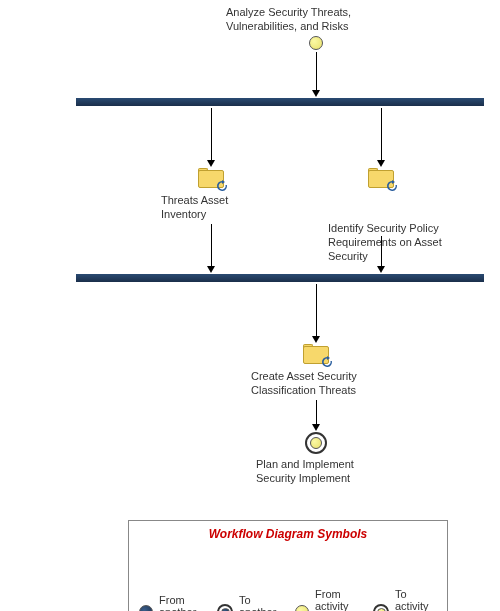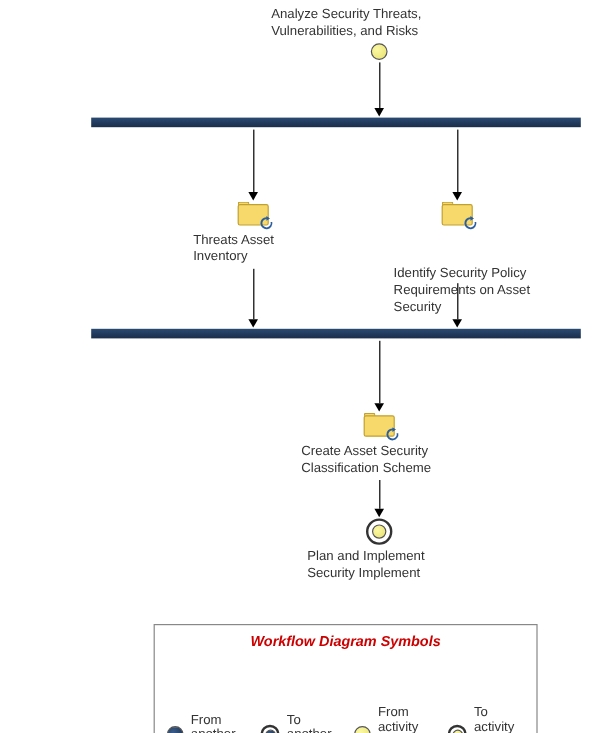--- a/index.html
+++ b/index.html
@@ -138,21 +138,21 @@
 <div class="arrow-head" style="left:312px; top:336px;"></div>
 
 <div class="folder" style="left:303px; top:344px;">
   <div class="folder-tab"></div>
     <div class="folder-back"></div>
   <svg class="refresh" viewBox="0 0 12 12">
     <path d="M6 1a5 5 0 1 0 4.9 4H9.5A3.5 3.5 0 1 1 6 2.5V4l3-2-3-2z" fill="#2a5e9e"></path>
   </svg>
 </div>
 <div class="label" style="left:251px; top:370px; width:130px;">Create Asset Security
-Classification Scheme</div>
+Classification Threats</div>
 
 <div class="arrow-line" style="left:316px; top:400px; height:24px;"></div>
 <div class="arrow-head" style="left:312px; top:424px;"></div>
 
 <div class="end-ring" style="left:305px; top:432px;">
   <div class="inner"></div>
 </div>
 <div class="label" style="left:256px; top:458px; width:120px;">Plan and Implement
 Security Implement</div>
 

